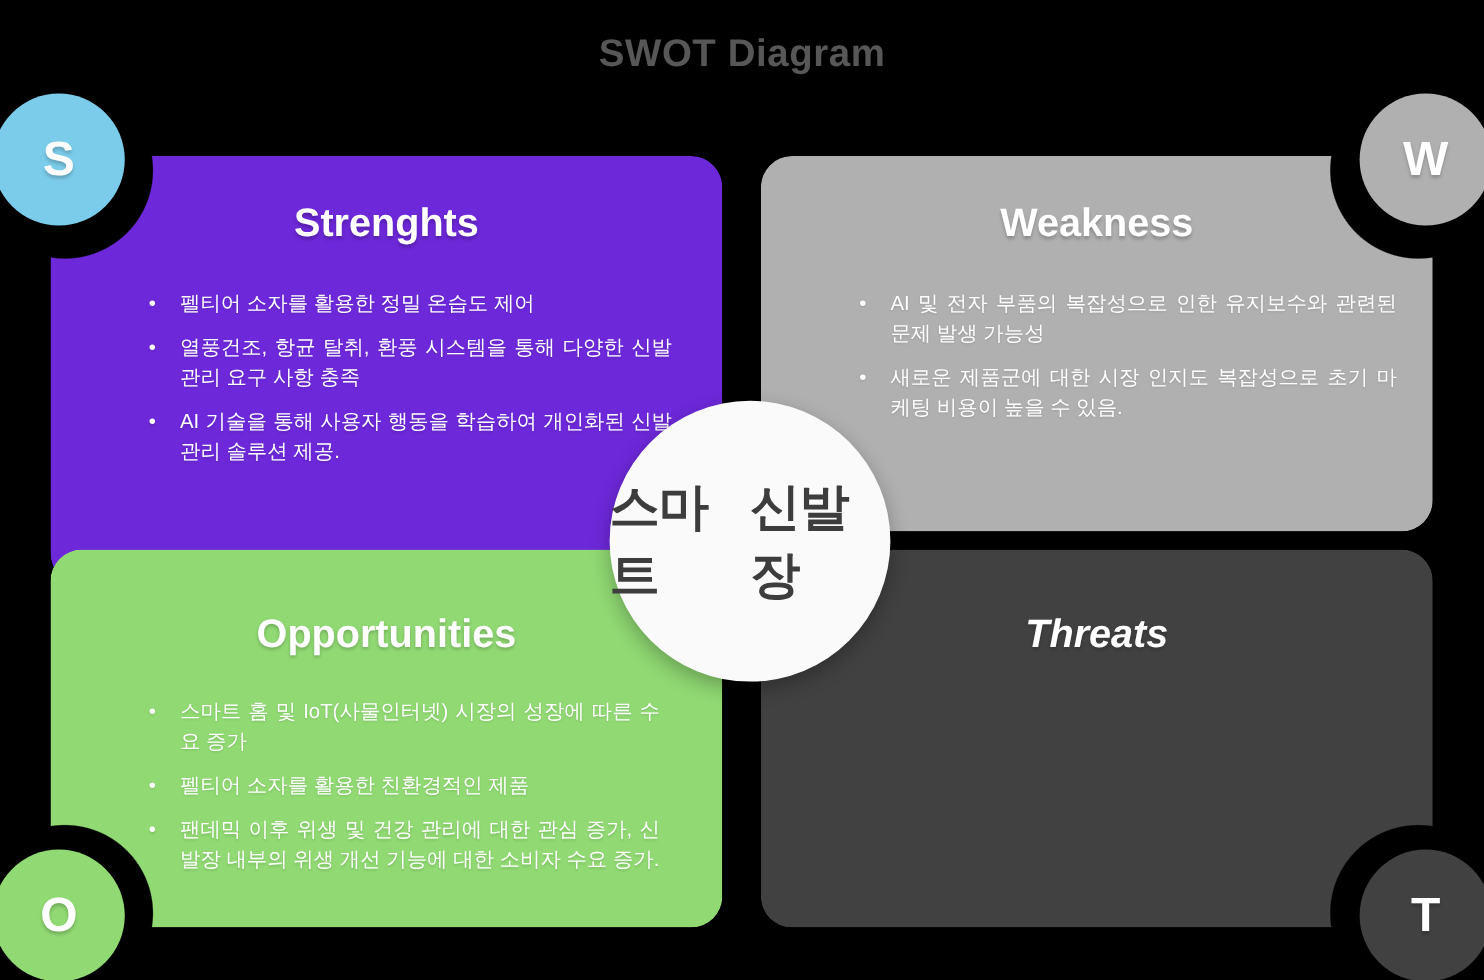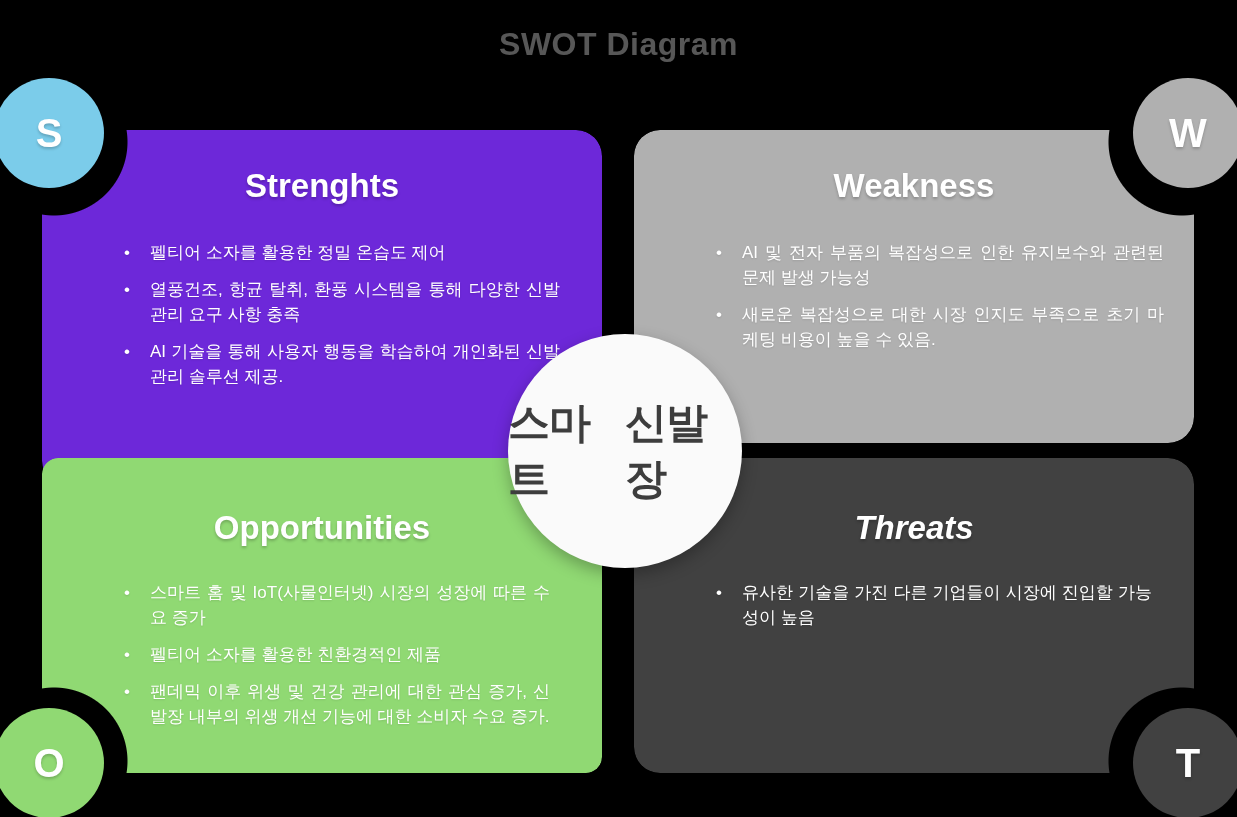--- a/index.html
+++ b/index.html
@@ -91,21 +91,21 @@
     -webkit-mask-image: radial-gradient(circle 74px at 548px 12px, transparent 0 73px, #000 74px);
     mask-image: radial-gradient(circle 74px at 548px 12px, transparent 0 73px, #000 74px);
   }
   #card-w .card-head { top: 36px; }
   #card-w .bullets { left: 78px; top: 98px; width: 452px; }
 
   
   #card-o {
     left: 42px; top: 458px; width: 560px; height: 315px;
     background: #90D973;
-    border-radius: 16px;
+    border-radius: 26px;
     -webkit-mask-image: radial-gradient(circle 74px at 12px 303px, transparent 0 73px, #000 74px);
     mask-image: radial-gradient(circle 74px at 12px 303px, transparent 0 73px, #000 74px);
   }
   #card-o .card-head { top: 50px; }
   #card-o .bullets { left: 78px; top: 110px; width: 430px; }
 
   
   #card-t {
     left: 634px; top: 458px; width: 560px; height: 315px;
     background: #414141;
@@ -171,38 +171,35 @@
       <li>펠티어 소자를 활용한 정밀 온습도 제어</li>
       <li>열풍건조, 항균 탈취, 환풍 시스템을 통해 다양한 신발 관리 요구 사항 충족</li>
       <li>AI 기술을 통해 사용자 행동을 학습하여 개인화된 신발 관리 솔루션 제공.</li>
     </ul>
   </div>
 
   <div class="card" id="card-w">
     <div class="card-head">Weakness</div>
     <ul class="bullets">
       <li>AI 및 전자 부품의 복잡성으로 인한 유지보수와 관련된 문제 발생 가능성</li>
-      <li>새로운 복잡성으로 대한 시장 인지도 부족으로 초기 마케팅 비용이 높을 수 있음.</li>
+      <li>새로운 제품군에 대한 시장 인지도 복잡성으로 초기 마케팅 비용이 높을 수 있음.</li>
     </ul>
   </div>
 
   <div class="card" id="card-o">
     <div class="card-head">Opportunities</div>
     <ul class="bullets">
       <li>스마트 홈 및 IoT(사물인터넷) 시장의 성장에 따른 수요 증가</li>
       <li>펠티어 소자를 활용한 친환경적인 제품</li>
       <li>팬데믹 이후 위생 및 건강 관리에 대한 관심 증가, 신발장 내부의 위생 개선 기능에 대한 소비자 수요 증가.</li>
     </ul>
   </div>
 
   <div class="card" id="card-t">
     <div class="card-head">Threats</div>
-    <ul class="bullets">
-      <li>유사한 기술을 가진 다른 기업들이 시장에 진입할 가능성이 높음</li>
-    </ul>
   </div>
 
   <div class="badge" id="badge-s">S</div>
   <div class="badge" id="badge-w">W</div>
   <div class="badge" id="badge-o">O</div>
   <div class="badge" id="badge-t">T</div>
 
   <div id="center">
     <div class="cline">스마트</div>
     <div class="cline">신발장</div>

